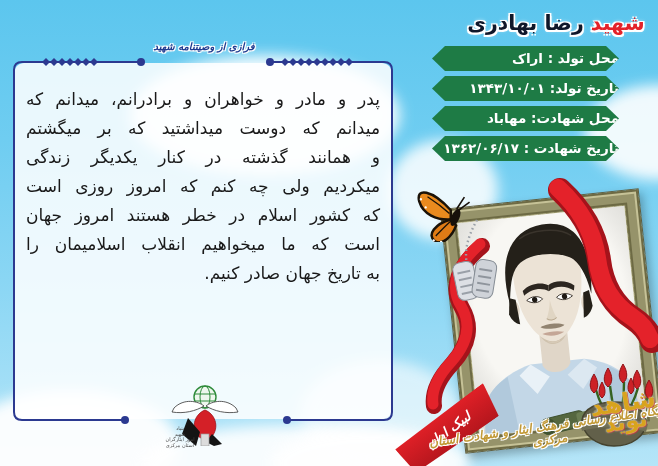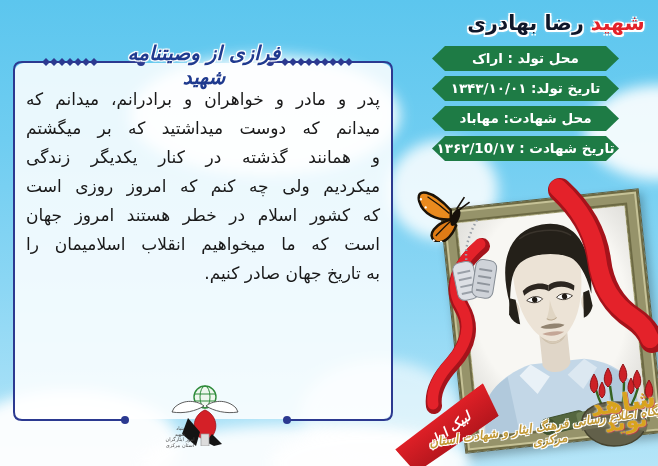--- a/index.html
+++ b/index.html
@@ -9,36 +9,36 @@
   }
   
   .sky{position:absolute;inset:0;z-index:0;
     background:linear-gradient(180deg,#5cc6ee 0%,#6fcdf1 30%,#8ad6f4 60%,#b5e5f8 100%);}
   .cloud{position:absolute;z-index:1;background:#fff;border-radius:50%;filter:blur(7px);}
   
   .panel-fill{position:absolute;left:14px;top:63px;width:378px;height:356px;z-index:2;
     background:rgba(255,255,255,.86);border-radius:10px;}
   .panel-border{position:absolute;inset:0;z-index:3;pointer-events:none;}
   .will-heading{position:absolute;left:123px;top:41px;width:162px;z-index:4;
-    text-align:center;font-size:20px;font-style:italic;font-weight:bold;color:#1f3a8f;
+    text-align:center;font-size:10px;font-style:italic;font-weight:bold;color:#1f3a8f;
     text-shadow:-1px -1px 0 #fff,1px -1px 0 #fff,-1px 1px 0 #fff,1px 1px 0 #fff,0 0 3px #fff;}
   .will-text{position:absolute;left:26px;top:85px;width:354px;z-index:4;
     direction:rtl;color:#191919;font-size:17px;line-height:29px;}
   .will-line{text-align:justify;text-align-last:justify;white-space:normal;}
   .will-line.last{text-align-last:right;}
   
   .martyr-title{position:absolute;left:450px;top:11px;width:212px;z-index:4;
     text-align:center;font-size:20.5px;font-weight:bold;
     text-shadow:-1.5px -1.5px 0 #fff,1.5px -1.5px 0 #fff,-1.5px 1.5px 0 #fff,1.5px 1.5px 0 #fff,0 0 4px #fff;}
   .martyr-title .t-shahid{color:#e3232a;}
   .martyr-title .t-name{color:#0f172a;}
   .info-stack{position:absolute;left:432px;top:46px;width:187px;z-index:4;}
   .info-box{width:187px;height:25px;margin-bottom:5px;background:#1e7b45;
     clip-path:polygon(13px 0,calc(100% - 13px) 0,100% 50%,calc(100% - 13px) 100%,13px 100%,0 50%);
-    color:#fff;font-weight:bold;font-size:13.5px;line-height:25px;text-align:center;direction:rtl;}
+    color:#fff;font-weight:bold;font-size:13.5px;line-height:25px;text-align:right;direction:rtl;}
   
   .frame{position:absolute;left:452px;top:198px;width:198px;height:244px;z-index:5;
     transform:rotate(-6deg);
     background:
       repeating-linear-gradient(45deg,rgba(255,255,255,.14) 0 2px,rgba(0,0,0,.06) 2px 4px,transparent 4px 6px),
       linear-gradient(160deg,#b8b488,#8c895c 35%,#a39f70 55%,#77744c 85%);
     border:1px solid #5f5c3c;
     box-shadow:inset 0 0 0 2px #6d6a44,inset 0 0 0 4px #c6c297,inset 0 0 0 12px #96936a,
       inset 0 0 0 14px #6d6a44,3px 5px 10px rgba(0,0,0,.28);}
   .photo{position:absolute;inset:15px;background:#f8f7f3;overflow:hidden;
@@ -122,21 +122,21 @@
   </div>
 
   <div class="martyr-title">
     <span class="t-shahid">شهید</span>
     <span class="t-name">رضا بهادری</span>
   </div>
   <div class="info-stack">
     <div class="info-box">محل تولد : اراک</div>
     <div class="info-box">تاریخ تولد: ۱۳۴۳/۱۰/۰۱</div>
     <div class="info-box">محل شهادت: مهاباد</div>
-    <div class="info-box">تاریخ شهادت : ۱۳۶۲/10/۱۷</div>
+    <div class="info-box">تاریخ شهادت : ۱۳۶۲/۰۶/۱۷</div>
   </div>
 
   <div class="frame">
     <div class="photo">
       <svg viewBox="0 0 168 214" preserveAspectRatio="none">
         <rect x="0" y="0" width="168" height="214" fill="#f8f7f3"></rect>
         <radialGradient id="vig" cx="50%" cy="42%" r="75%">
           <stop offset="60%" stop-color="rgba(0,0,0,0)"></stop>
             <stop offset="100%" stop-color="rgba(90,90,80,.18)"></stop>
         </radialGradient>

